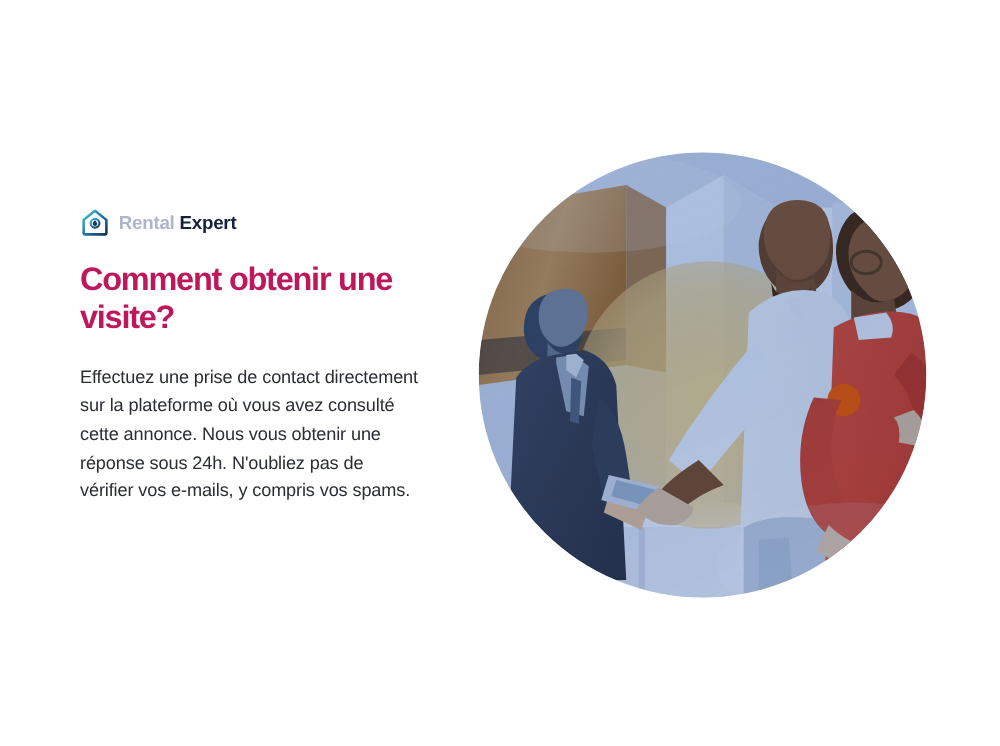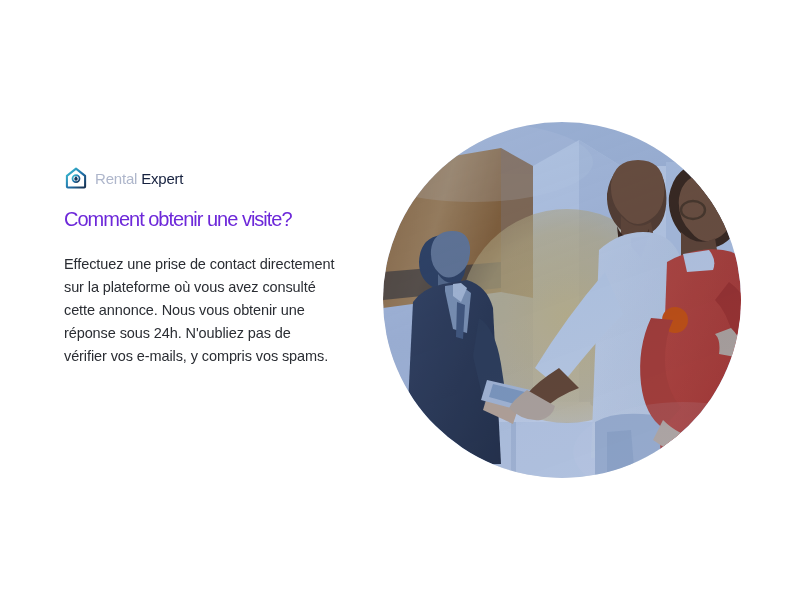--- a/index.html
+++ b/index.html
@@ -39,34 +39,34 @@
 
   .brand-mark {
     width: 24px;
     height: 24px;
     flex: 0 0 24px;
     display: block;
   }
 
   .brand-text {
     font-size: 15px;
-    font-weight: 400;
+    font-weight: 700;
     letter-spacing: -0.2px;
     line-height: 1;
     white-space: nowrap;
   }
   .brand-text .b-light { color: #aeb6cb; }
   .brand-text .b-dark  { color: #16213f; }
 
   .headline {
-    font-size: 20px;
+    font-size: 26px;
     line-height: 1.17;
-    font-weight: 400;
+    font-weight: 700;
     letter-spacing: -1.0px;
-    color: #6d28d9;
+    color: #be185d;
     margin: 0 0 22px 0;
     max-width: 290px;
   }
 
   .body-copy {
     font-size: 14.5px;
     line-height: 1.58;
     color: #2a2d33;
     margin: 0;
     max-width: 272px;

